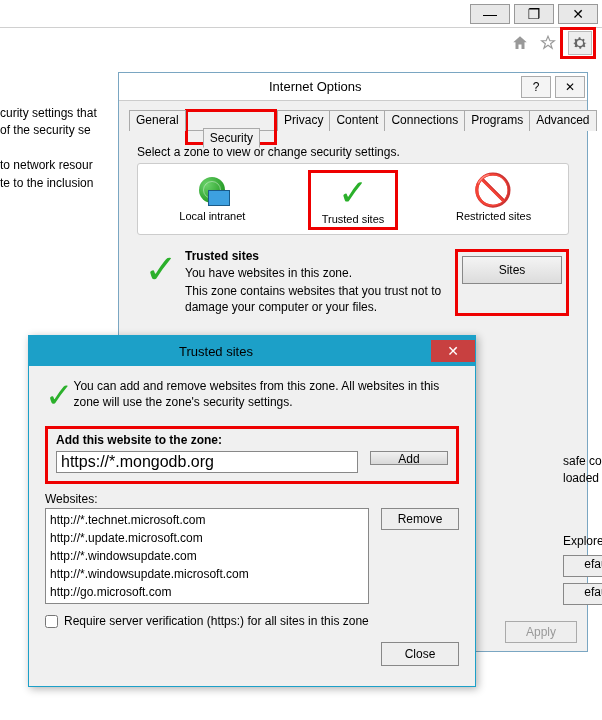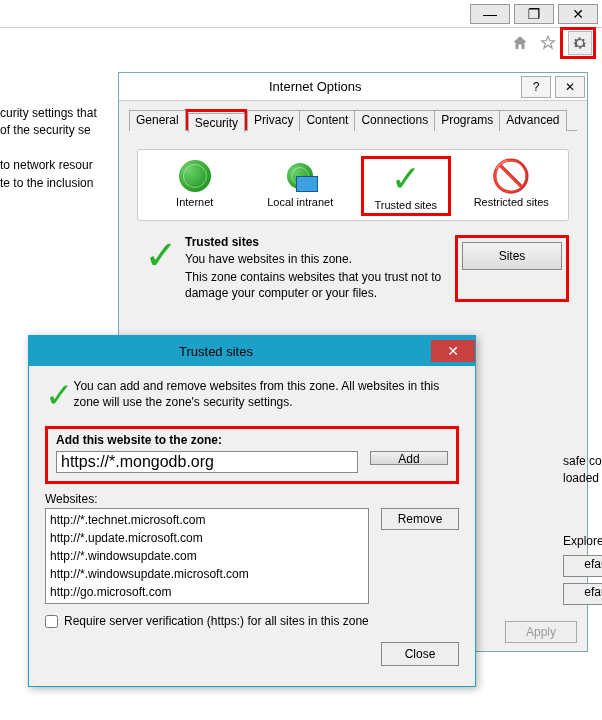--- a/index.html
+++ b/index.html
@@ -24,21 +24,21 @@
   .ioptions { position: absolute; top: 72px; left: 118px; width: 470px; height: 580px; background: #f0f0f0; border: 1px solid #7aa6c2; }
   .ioptions-title { height: 28px; background: #fff; border-bottom: 1px solid #ccc; display: flex; align-items: center; justify-content: space-between; padding: 0 0 0 150px; }
   .ioptions-title .t { font-size: 13px; }
   .ioptions-title .btns { display: flex; }
   .ioptions-title .wbtn { width: 30px; height: 22px; border: 1px solid #aaa; margin-left: 2px; margin-right: 2px; display: flex; align-items: center; justify-content: center; background: #f4f4f4; font-size: 12px; }
   
   
   .tabrow { position: relative; height: 22px; margin: 8px 10px 0 10px; border-bottom: 1px solid #aaa; display: flex; }
   .tab { border: 1px solid #aaa; border-bottom: none; padding: 2px 6px; background: #f0f0f0; font-size: 12px; position: relative; top: 1px; margin-right: -1px; }
   .tab.active { background: #f0f0f0; z-index: 2; border-bottom: 1px solid #f0f0f0; }
-  .tab-sec-box { border: 3px solid #e00; padding: 0; }
+  .tab-sec-box { border: 3px solid #e00; padding: 15px; }
   
   
   .pane { padding: 14px 18px; }
   .zone-label { font-size: 12px; }
   .zone-icons { display: flex; justify-content: space-around; border: 1px solid #ccc; background: #fff; border-radius: 3px; margin-top: 4px; padding: 6px 4px 4px 4px; }
   .zone { display: flex; flex-direction: column; align-items: center; width: 90px; padding: 2px; }
   .zone .zicon { width: 36px; height: 36px; display: flex; align-items: center; justify-content: center; }
   .zone .zlabel { font-size: 11px; margin-top: 2px; }
   .zone-trusted-box { border: 3px solid #e00; }
   .globe { width: 32px; height: 32px; border-radius: 50%; background: radial-gradient(circle at 30% 30%, #6bd36b, #0a850a); position: relative; }
@@ -153,27 +153,22 @@
       <div class="tab active">Security</div>
     </div>
     <div class="tab">Privacy</div>
     <div class="tab">Content</div>
     <div class="tab">Connections</div>
     <div class="tab">Programs</div>
     <div class="tab">Advanced</div>
   </div>
 
   <div class="pane">
+    <div class="zone-label">Select a zone to view or change security settings.</div>
     <div class="zone-icons">
-      <div class="zone">
-        <div class="zicon">
-            <div class="globe"></div>
-          </div>
-        <div class="zlabel">Internet</div>
-      </div>
       <div class="zone">
         <div class="zicon intranet">
             <div class="globe" style="width:26px;height:26px;"></div>
             <div class="monitor"></div>
           </div>
         <div class="zlabel">Local intranet</div>
       </div>
       <div class="zone zone-trusted-box">
         <div class="zicon">
             <span class="check">✓</span>

